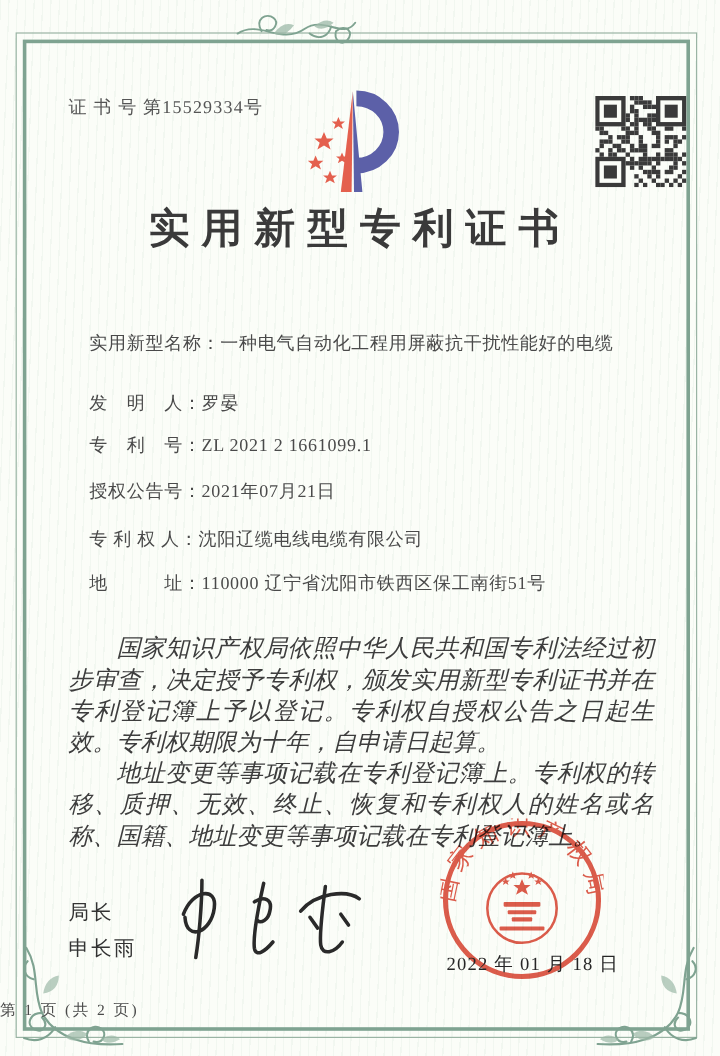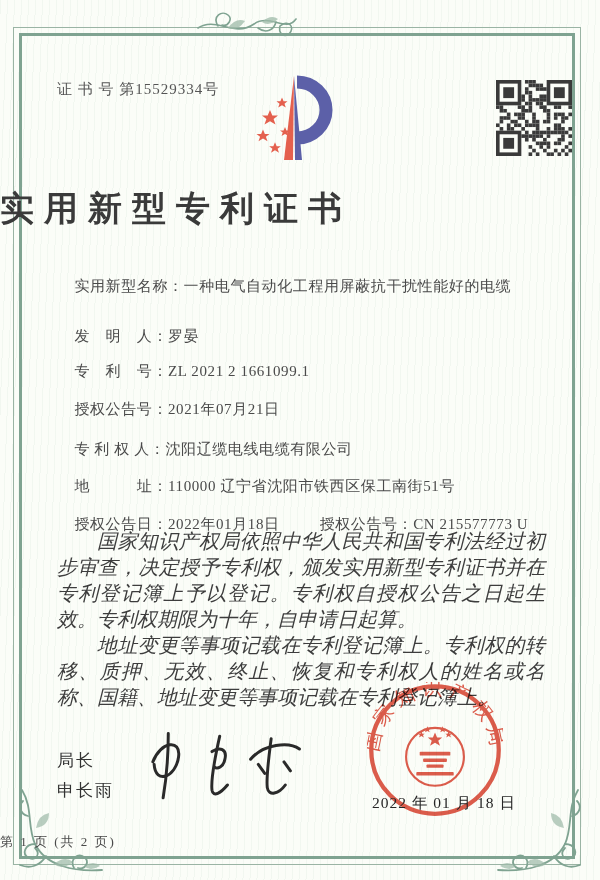--- a/index.html
+++ b/index.html
@@ -13,21 +13,21 @@
   .frame-outer{position:absolute; left:13px; top:27px; width:568px; height:838px;
     border:1.5px solid #9ab4a4; box-sizing:border-box;}
   .frame-inner{position:absolute; left:19px; top:33px; width:556px; height:826px;
     border:3px solid #7fa391; box-sizing:border-box;}
   .ornament{position:absolute; pointer-events:none;}
   .orn-br{transform:scaleX(-1);}
   .cert-no{position:absolute; left:57px; top:80px; font-size:15px; color:#555;
     letter-spacing:1px; white-space:pre;}
   .logo{position:absolute; left:250px; top:74px;}
   .qr{position:absolute; left:496px; top:80px; width:76px; height:76px;}
-  .title{position:absolute; left:0; top:186px; width:100%; text-align:left;
+  .title{position:absolute; left:0; top:168px; width:100%; text-align:center;
     font-size:34px; font-weight:600; letter-spacing:10px; color:#3a3a3a;}
   .field-row{position:absolute; left:57px; font-size:15px; color:#4a4a4a;
     white-space:pre; letter-spacing:0.6px;}
   .row-name{top:260px}.row-inventor{top:310px}.row-patno{top:345px}
   .row-filing{top:383px}.row-patentee{top:423px}.row-addr{top:460px}.row-grant{top:498px}
   .grant-no-group{margin-left:40px;}
   .body-text{position:absolute; left:57px; right:55px; top:528px;
     font-size:20px; line-height:26px; text-align:justify; color:#3d3d3d;font-style:italic;}
   .body-text p{margin:0; text-indent:2em;}
   .sig-block{position:absolute; left:57px; top:746px; font-size:17px; color:#333;
@@ -273,23 +273,20 @@
   </div>
   <div class="field-row row-filing">
     <span>授权公告号：</span><span>2021年07月21日</span>
   </div>
   <div class="field-row row-patentee">
     <span>专 利 权 人：</span><span>沈阳辽缆电线电缆有限公司</span>
   </div>
   <div class="field-row row-addr">
     <span>地　　　址：</span><span>110000 辽宁省沈阳市铁西区保工南街51号</span>
   </div>
-  <div class="field-row row-grant">
-    <span><span>授权公告日：</span><span>2022年01月18日</span></span><span class="grant-no-group"><span>授权公告号：</span><span>CN 215577773 U</span></span>
-  </div>
 
   <div class="body-text">
     <p>国家知识产权局依照中华人民共和国专利法经过初步审查，决定授予专利权，颁发实用新型专利证书并在专利登记簿上予以登记。专利权自授权公告之日起生效。专利权期限为十年，自申请日起算。</p>
     <p>地址变更等事项记载在专利登记簿上。专利权的转移、质押、无效、终止、恢复和专利权人的姓名或名称、国籍、地址变更等事项记载在专利登记簿上。</p>
   </div>
 
   <div class="sig-block">
     <div>局长</div>
     <div>申长雨</div>
   </div>

